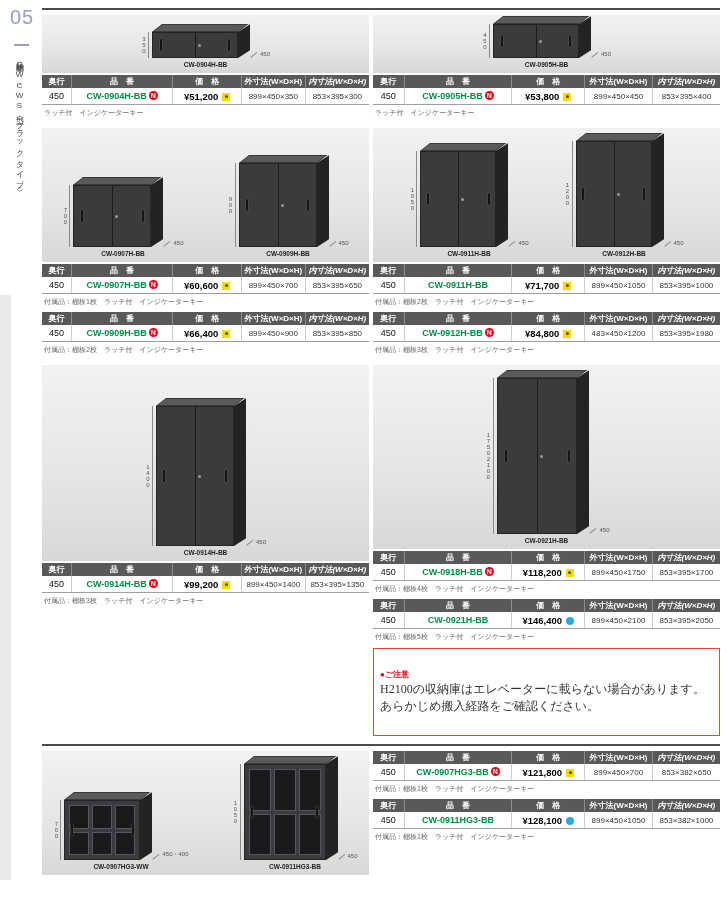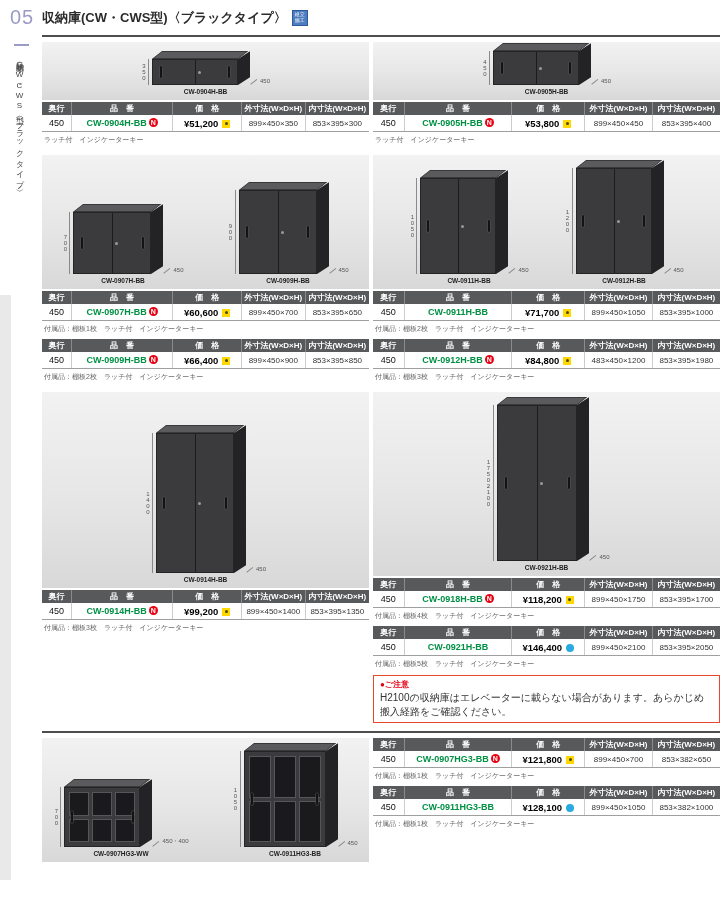--- a/index.html
+++ b/index.html
@@ -46,36 +46,36 @@
   .panes{position:absolute;left:4px;right:4px;top:4px;bottom:4px;display:grid;grid-template-columns:repeat(3,1fr);grid-template-rows:repeat(2,1fr);gap:3px;}
   .pane{background:#1a1a1c;border:1px solid #55555a;}
   .ddim{display:flex;align-items:flex-end;margin-left:1px;font-size:6px;color:#555;transform:translateY(-1px);}
   .dtick{display:inline-block;width:8px;height:1px;background:#8a8a8a;transform:rotate(-38deg) translateY(-2px);margin-right:1px;}
   .figlabel{font-size:6.5px;font-weight:bold;color:#222;margin-top:3px;text-align:center;}
 
   
   .ptable{margin-top:2px;}
   .ptable table{width:100%;border-collapse:collapse;table-layout:fixed;}
   .ptable .th td{background:#58595b;color:#fff;font-size:8px;font-weight:bold;text-align:center;height:13px;padding:0;border-right:1px solid #8b8b8d;}
-  .ptable .th td:last-child{border-right:none;}
+  .ptable .th td:last-child{border-right:none;font-style:italic;}
   .ptable .tr td{background:#fff;font-size:8px;color:#333;text-align:center;height:16px;padding:0;border-right:1px solid #ccc;border-bottom:1px solid #9f9f9f;}
   .ptable .tr td:last-child{border-right:none;}
   .depth-val{font-size:9px;color:#111;}
   .code{color:#009044;font-weight:bold;font-size:9px;}
   .nicon{display:inline-block;width:9px;height:9px;border-radius:50%;background:#e60012;color:#fff;font-size:7px;font-weight:bold;line-height:9px;text-align:center;margin-left:2px;vertical-align:1px;}
   .price{font-weight:bold;font-size:9.5px;color:#000;}
   .mark{display:inline-block;width:8px;height:8px;margin-left:4px;vertical-align:-1px;position:relative;}
   .mark.yellow{background:#ffd800;}
   .mark.yellow::after{content:"";position:absolute;left:2.5px;top:2.5px;width:3px;height:3px;background:#4a4a00;border-radius:50%;}
   .mark.blue{background:#29abe2;border-radius:50%;}
   .tnote{font-size:7px;color:#666;margin:3px 0 5px 2px;}
 
-  .caution{border:1px solid #e8472b;padding:3px 6px;margin-top:6px;}
+  .caution{border:1px solid #e8472b;padding:20px 6px;margin-top:6px;}
   .caution-title{color:#e60012;font-size:8px;font-weight:bold;}
-  .caution-text{font-size:10px;color:#333;margin-top:1px;}
+  .caution-text{font-size:12px;color:#333;margin-top:1px;font-family:Liberation Serif, serif;}
 
   .sec2{margin-top:8px;}
   .sec2 .rule{margin-top:0;}
 
   
   .footline{position:absolute;left:0;top:848px;width:727px;display:flex;align-items:center;}
   .newbadge{background:#e60012;color:#fff;font-weight:bold;font-size:11px;padding:3px 13px 4px 13px;margin-left:20px;}
   .gmark{width:13px;height:13px;border:1.5px solid #009944;border-radius:50%;color:#009944;font-weight:bold;font-size:9px;display:inline-flex;align-items:center;justify-content:center;margin-left:26px;box-sizing:border-box;}
   .foot-text{font-size:8px;color:#333;margin-left:4px;white-space:nowrap;}
   .green{color:#009944;}
@@ -90,27 +90,20 @@
 <div class="page">
   <div class="edge-tab"></div>
 
   <div class="sidebar">
     <div class="section-no">05</div>
     <div class="sidebar-dash"></div>
     <div class="sidebar-title">収納庫（CW・CWS型）〈ブラックタイプ〉</div>
   </div>
 
   <div class="main">
-    <div class="hdr">
-      <span class="page-title">収納庫(CW・CWS型)〈ブラックタイプ〉</span>
-      <span class="badge">
-        <span>組立</span>
-        <span>施工</span>
-      </span>
-    </div>
     <div class="rule"></div>
 
 
     <div class="row">
       <div class="col-l">
         <div class="fig" style="height:58px">
           <div class="figunit" style="--w:86px;--h:26px">
             <div class="figrow">
               <div class="hdim">
                   <span class="hlabel">350</span>

